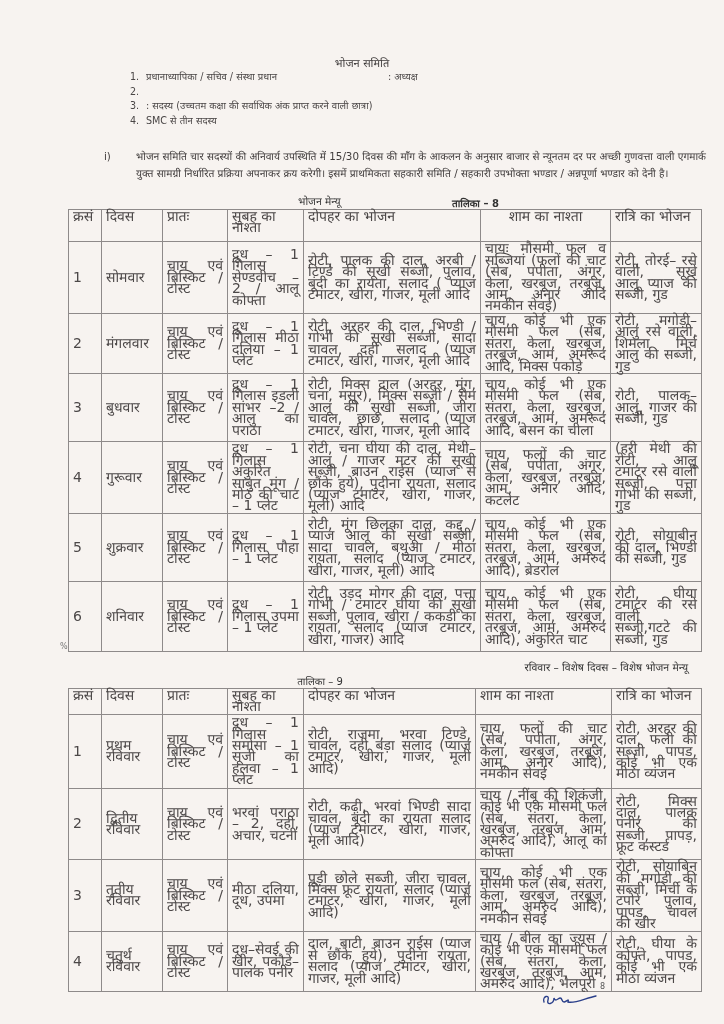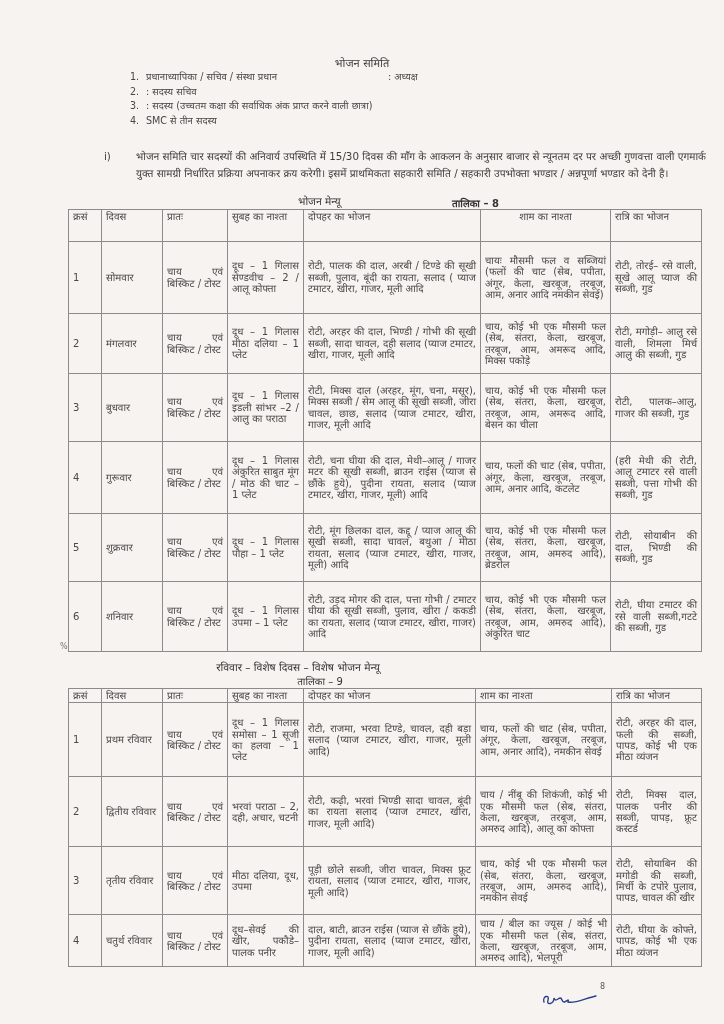--- a/index.html
+++ b/index.html
@@ -22,21 +22,21 @@
   .committee-row .role { flex: 1; white-space: nowrap; }
   .para {
     position: absolute; left: 104px; top: 148px; width: 602px;
     font-size: 10.3px; line-height: 17px; text-align: justify; color: #3f3b3b;
   }
   .para .marker { position: absolute; left: 0; top: 0; }
   .para .text { margin-left: 32px; display: block; }
   .table-heading { position: absolute; font-size: 10.5px; color: #333; }
   table.menu {
     position: absolute; border-collapse: collapse; table-layout: fixed;
-    font-size: 10px; line-height: 11.4px; color: #4c4848;
+    font-size: 14px; line-height: 11.4px; color: #4c4848;
   }
   table.menu td, table.menu th {
     border: 1px solid #8e8a8a; vertical-align: middle; padding: 1px 4px;
     font-weight: normal; text-align: left; word-wrap: break-word;
   }
   table.menu th { vertical-align: top; color: #4a4646; }
   table.menu td.just { text-align: justify; }
   .footer-sign {
     position: absolute; left: 540px; top: 986px; width: 60px; height: 24px;
   }
@@ -51,21 +51,20 @@
   <div class="committee-title">भोजन समिति</div>
 
   <div class="committee-list">
     <div class="committee-row">
       <span class="num">1.</span>
       <span class="member">प्रधानाध्यापिका / सचिव / संस्था प्रधान</span>
       <span class="role">: अध्यक्ष</span>
     </div>
     <div class="committee-row">
       <span class="num">2.</span>
-      <span class="role">: सदस्य सचिव</span>
     </div>
     <div class="committee-row">
       <span class="num">3.</span>
       <span class="role">: सदस्य (उच्चतम कक्षा की सर्वाधिक अंक प्राप्त करने वाली छात्रा)</span>
     </div>
     <div class="committee-row">
       <span class="num">4.</span>
       <span class="member">SMC  से तीन सदस्य</span>
     </div>
   </div>
@@ -150,21 +149,21 @@
       <td class="just">दूध – 1 गिलास उपमा – 1 प्लेट</td>
       <td class="just">रोटी, उड़द मोगर की दाल, पत्ता गोभी / टमाटर घीया की सूखी सब्जी, पुलाव, खीरा / ककडी का रायता, सलाद (प्याज टमाटर, खीरा, गाजर) आदि</td>
       <td class="just">चाय, कोई भी एक मौसमी फल (सेब, संतरा, केला, खरबूज, तरबूज, आम, अमरुद आदि), अंकुरित चाट</td>
       <td class="just">रोटी, घीया टमाटर की रसे वाली सब्जी,गटटे की सब्जी, गुड</td>
     </tr>
   </tbody>
     </table>
 
   <div class="margin-mark">%</div>
 
-  <div class="table-heading" style="left:0; width:596px; text-align:center; top:660px;">रविवार – विशेष दिवस – विशेष भोजन मेन्यू</div>
+  <div class="table-heading" style="left:0; width:688px; text-align:right; top:660px;">रविवार – विशेष दिवस – विशेष भोजन मेन्यू</div>
   <div class="table-heading" style="left:0; width:640px; text-align:center; top:674px; font-size:10px;">तालिका – 9</div>
 
   <table class="menu" style="left:68px; top:688px; width:633px;">
     <colgroup>
       <col style="width:33px">
         <col style="width:61px">
         <col style="width:65px">
         <col style="width:76px">
         <col style="width:172px">
         <col style="width:136px">

